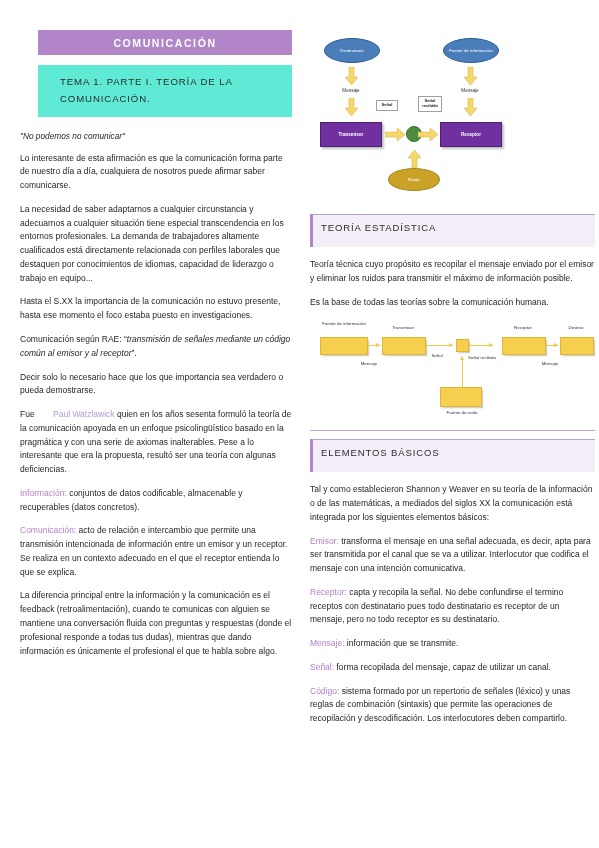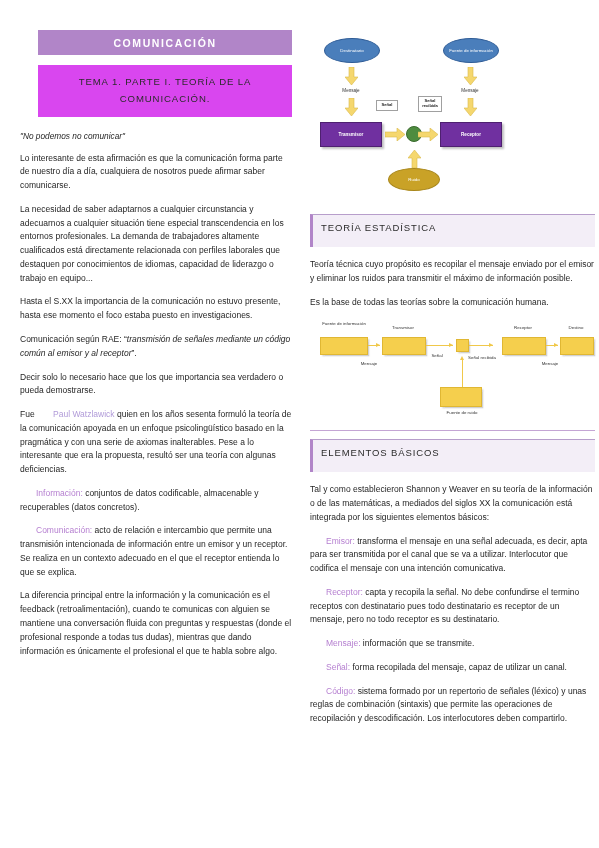--- a/index.html
+++ b/index.html
@@ -34,23 +34,22 @@
     color: #ffffff;
     text-align: center;
     font-size: 10.5px;
     font-weight: bold;
     letter-spacing: 1.6px;
     padding: 7px 4px 6px 4px;
     margin: 0 0 10px 18px;
   }
 
   .subtitle-banner {
-    background: #d946ef;
+    background: #5eead4;
     color: #2b2b2b;
-    text-align: center;
     font-size: 9.6px;
     letter-spacing: 0.9px;
     line-height: 1.75;
     padding: 9px 22px 9px 22px;
     margin: 0 0 14px 18px;
   }
 
   
   p.body {
     font-size: 8.5px;
@@ -64,21 +63,20 @@
     font-size: 8.3px;
     font-style: italic;
     color: #262626;
     margin-bottom: 11px;
   }
 
   .em-italic { font-style: italic; }
 
   .term {
     color: #b57fd0;
-    margin-left: 16px;
   }
 
   .link-name {
     color: #b09ad8;
     padding-left: 16px;
   }
 
   
   .section-head {
     background: #f3eef7;

